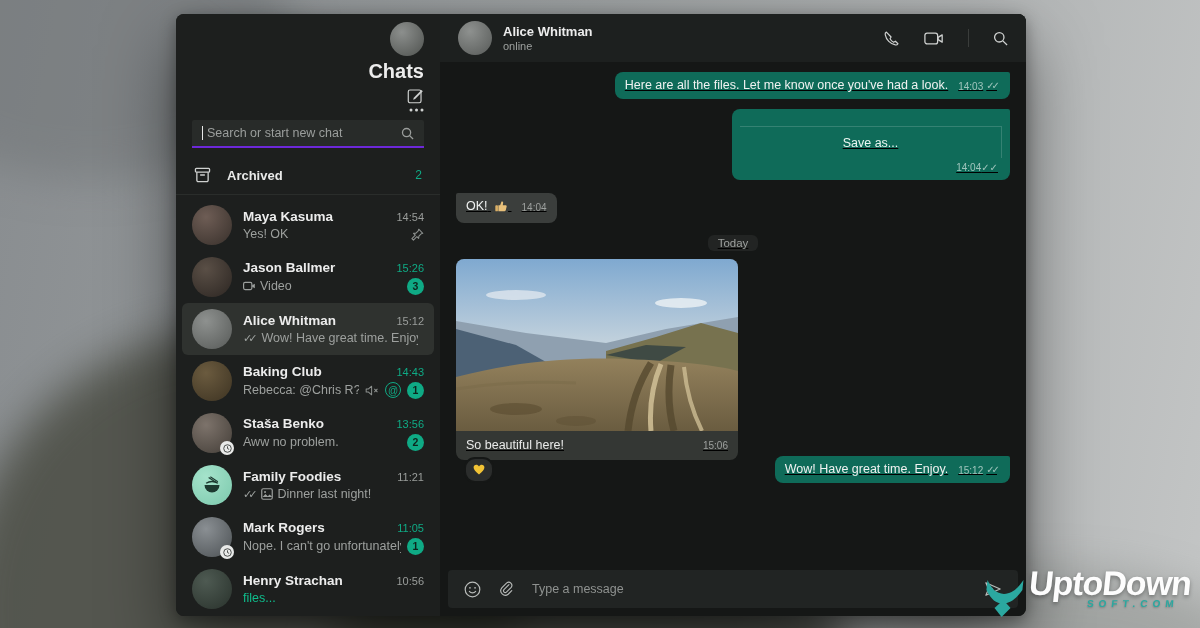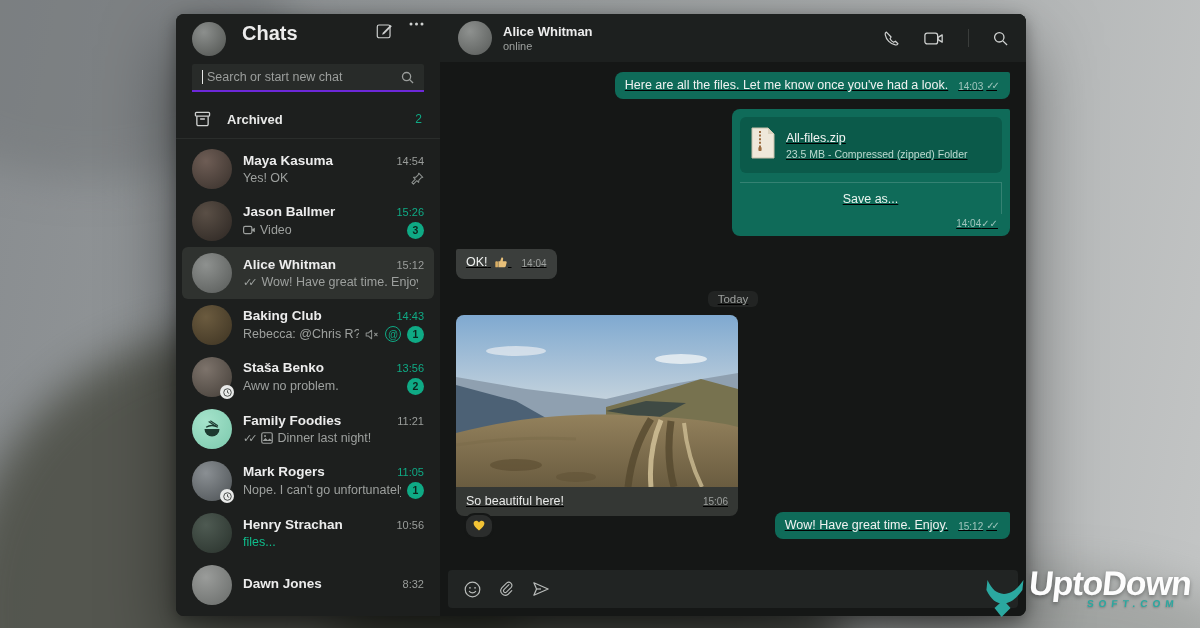--- a/index.html
+++ b/index.html
@@ -21,21 +21,21 @@
   .tb-app { display:flex; align-items:center; gap:8px; }
   .tb-title { font-size:11.5px; color:#dddfde; }
   .tb-spacer { flex:1; }
   .tb-btn { width:40px; height:30px; display:flex; align-items:center; justify-content:center; color:#cfd1d0; font-size:13px; }
   .tb-btn svg { display:block; }
 
   .win-body { flex:1; display:flex; min-height:0; }
 
   
   .sidebar { width:264px; flex:0 0 264px; background:#1d1f1e; display:flex; flex-direction:column; min-height:0; }
-  .sb-header { display:flex; align-items:flex-start; gap:16px; padding:8px 16px 6px; }
+  .sb-header { display:flex; align-items:flex-end; gap:4px; padding:8px 16px 6px;flex-direction:column; }
   .sb-title { font-size:20px; font-weight:bold; color:#ececec; flex:1; }
   .icon-btn { color:#cfd1d0; display:flex; align-items:center; justify-content:center; }
   .search-row { margin:2px 16px 10px; background:#282b29; border-bottom:2px solid #6d28d9;
                 display:flex; align-items:center; padding:6px 10px; border-radius:2px 2px 0 0; }
   .search-caret { width:1px; height:14px; background:#e8e9e8; margin-right:4px; }
   .search-ph { flex:1; font-size:12.5px; color:#9b9e9c; }
   .archived-row { display:flex; align-items:center; gap:16px; padding:9px 18px 11px; border-bottom:1px solid #2a2d2b; }
   .archived-label { flex:1; font-size:13px; font-weight:bold; color:#e8e9e8; }
   .archived-count { font-size:12px; color:#0faa85; }
 
@@ -401,34 +401,20 @@
           </div>
         </div>
 
         <div class="messages">
 
           <div class="msg out" style="margin-bottom:10px">
             <span>Here are all the files. Let me know once you've had a look.</span><span class="mtime">14:03</span><span class="mticks">✓✓</span>
           </div>
 
           <div class="filecard" style="margin-bottom:13px">
-            <div class="filebox">
-              <span>
-                <svg width="26" height="32" viewBox="0 0 26 32">
-                    <path d="M2 1h16l6 6v24H2z" fill="#efe8da" stroke="#c9c0ab" stroke-width="1"></path>
-                    <path d="M18 1v6h6" fill="#ddd4c0"></path>
-                    <line x1="10" y1="4" x2="10" y2="20" stroke="#9a6b3f" stroke-width="2" stroke-dasharray="2 1.6"></line>
-                    <rect x="8.4" y="20" width="3.2" height="4" rx="1" fill="#9a6b3f"></rect>
-                  </svg>
-              </span>
-              <div class="fileinfo">
-                <div class="fname">All-files.zip</div>
-                <div class="fmeta">23.5 MB - Compressed (zipped) Folder</div>
-              </div>
-            </div>
             <div class="fileactions">
               <div class="fbtn">Save as...</div>
             </div>
             <div class="fcard-foot"><span>14:04</span><span class="mticks">✓✓</span></div>
           </div>
 
           <div class="msg in" style="margin-bottom:12px">
             <span>OK!</span>
             <span style="display:inline-block;vertical-align:-3px;margin-left:3px">
               <svg width="14" height="14" viewBox="0 0 16 16">
@@ -496,20 +482,21 @@
                 <circle cx="7" cy="8" r="1" fill="currentColor"></circle>
                 <circle cx="13" cy="8" r="1" fill="currentColor"></circle>
                 <path d="M6.3 12.3a4.8 4.8 0 0 0 7.4 0" fill="none" stroke="currentColor" stroke-width="1.4" stroke-linecap="round"></path>
               </svg>
           </span>
           <span class="cic">
             <svg width="15" height="17" viewBox="0 0 16 18">
                 <path d="M12.5 4.5l-6.3 6.3a2.2 2.2 0 0 0 3.1 3.1l6-6a4 4 0 0 0-5.6-5.6l-6.2 6.2a5.7 5.7 0 0 0 8 8l4.5-4.5" fill="none" stroke="currentColor" stroke-width="1.4" stroke-linecap="round" transform="scale(0.85)"></path>
               </svg>
           </span>
+          <span class="ph">Type a message</span>
           <span class="cic">
             <svg width="18" height="16" viewBox="0 0 20 18">
                 <path d="M2 2l16 7-16 7 3-7z" fill="none" stroke="currentColor" stroke-width="1.4" stroke-linejoin="round"></path>
                 <line x1="5" y1="9" x2="10" y2="9" stroke="currentColor" stroke-width="1.4"></line>
               </svg>
           </span>
         </div>
       </div>
     </div>
   </div>

